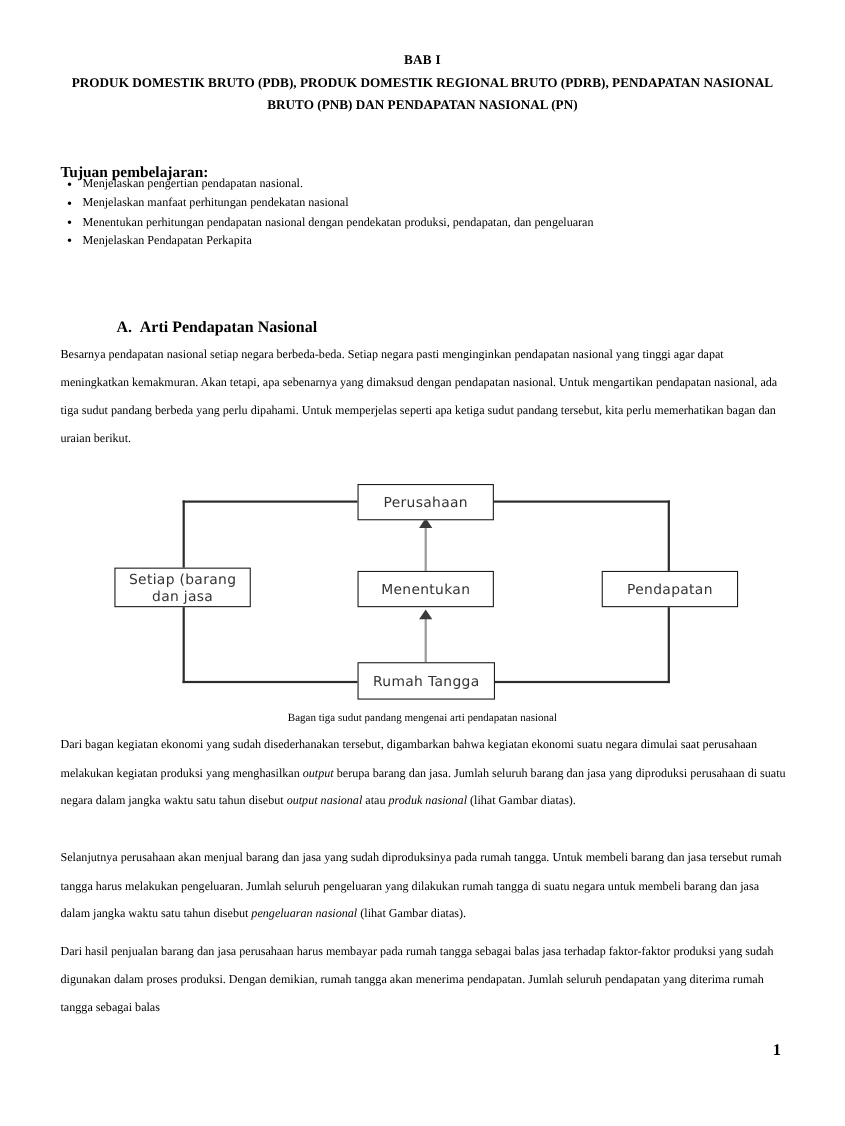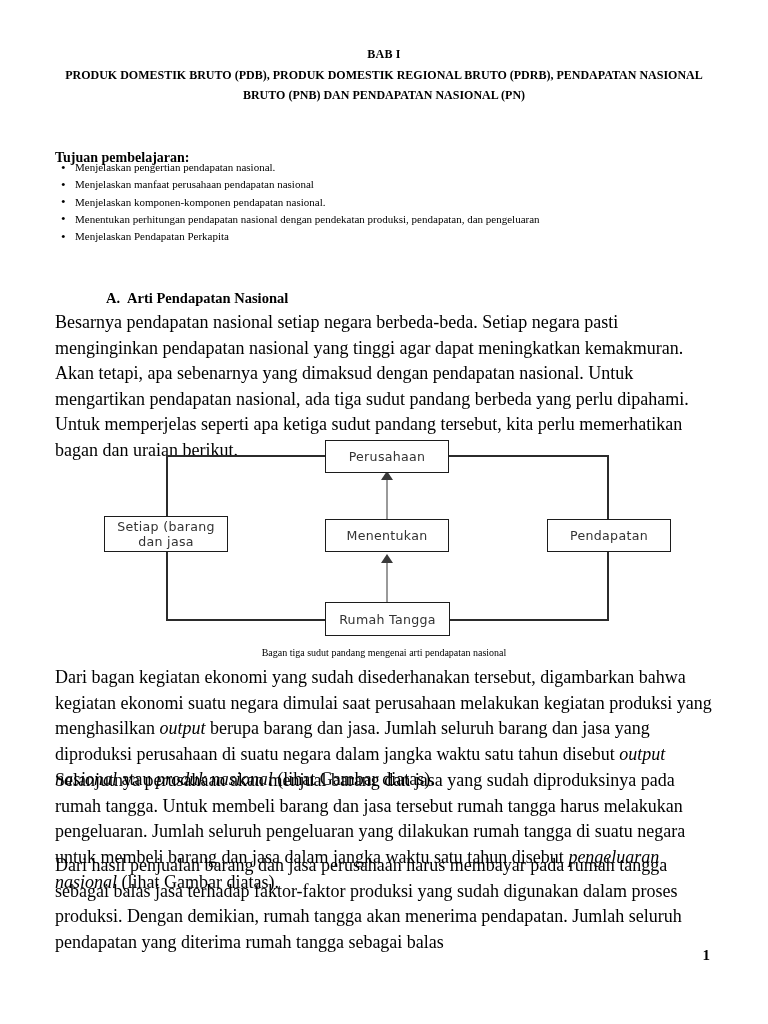--- a/index.html
+++ b/index.html
@@ -77,21 +77,21 @@
     font-weight: bold;
     font-size: 14.5px;
     margin-left: 28px;
   }
   .section-heading .letter { margin-right: 7px; }
 
   .para {
     position: absolute;
     left: 55px;
     width: 655px;
-    font-size: 18px;
+    font-size: 11px;
     line-height: 25.5px;
     text-align: left;
   }
   .para-1 { top: 310px; }
   .para-2 { top: 665px; width: 660px; }
   .para-3 { top: 768px; width: 660px; }
   .para-4 { top: 853px; width: 660px; }
 
   .para i, .caption i { font-style: italic; }
 
@@ -156,22 +156,21 @@
 <div class="page">
 
   <div class="title-block">
     <div class="title-line-1">BAB I</div>
     <div class="title-rest">PRODUK DOMESTIK BRUTO (PDB), PRODUK DOMESTIK REGIONAL BRUTO (PDRB), PENDAPATAN NASIONAL BRUTO (PNB) DAN PENDAPATAN NASIONAL (PN)</div>
   </div>
 
   <div class="objectives-heading">Tujuan pembelajaran:</div>
   <ul class="objectives-list">
     <li>Menjelaskan pengertian pendapatan nasional.</li>
-    <li>Menjelaskan manfaat perusahaan pendapatan nasional</li>
-    <li>Menjelaskan komponen-komponen pendapatan nasional.</li>
+    <li>Menjelaskan manfaat perhitungan pendekatan nasional</li>
     <li>Menentukan perhitungan pendapatan nasional dengan pendekatan produksi, pendapatan, dan pengeluaran</li>
     <li>Menjelaskan Pendapatan Perkapita</li>
   </ul>
 
   <div class="section-heading">
     <span class="letter">A.</span><span>Arti Pendapatan Nasional</span>
   </div>
 
   <div class="para para-1">Besarnya pendapatan nasional setiap negara berbeda-beda. Setiap negara pasti menginginkan pendapatan nasional yang tinggi agar dapat meningkatkan kemakmuran. Akan tetapi, apa sebenarnya yang dimaksud dengan pendapatan nasional. Untuk mengartikan pendapatan nasional, ada tiga sudut pandang berbeda yang perlu dipahami. Untuk memperjelas seperti apa ketiga sudut pandang tersebut, kita perlu memerhatikan bagan dan uraian berikut.</div>
 

